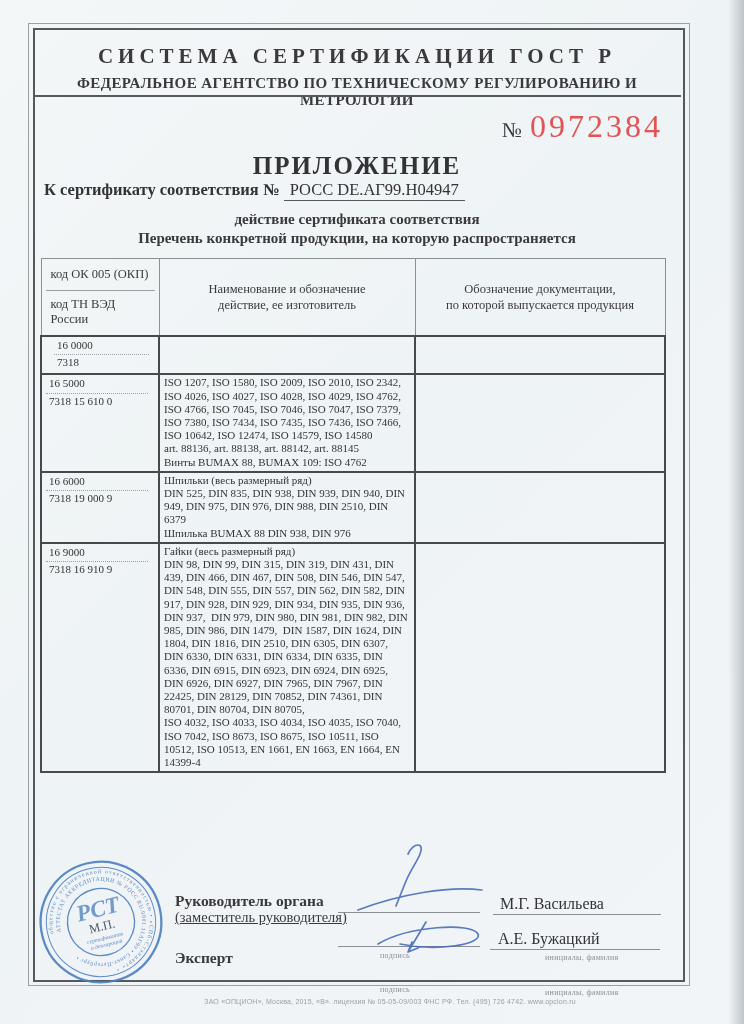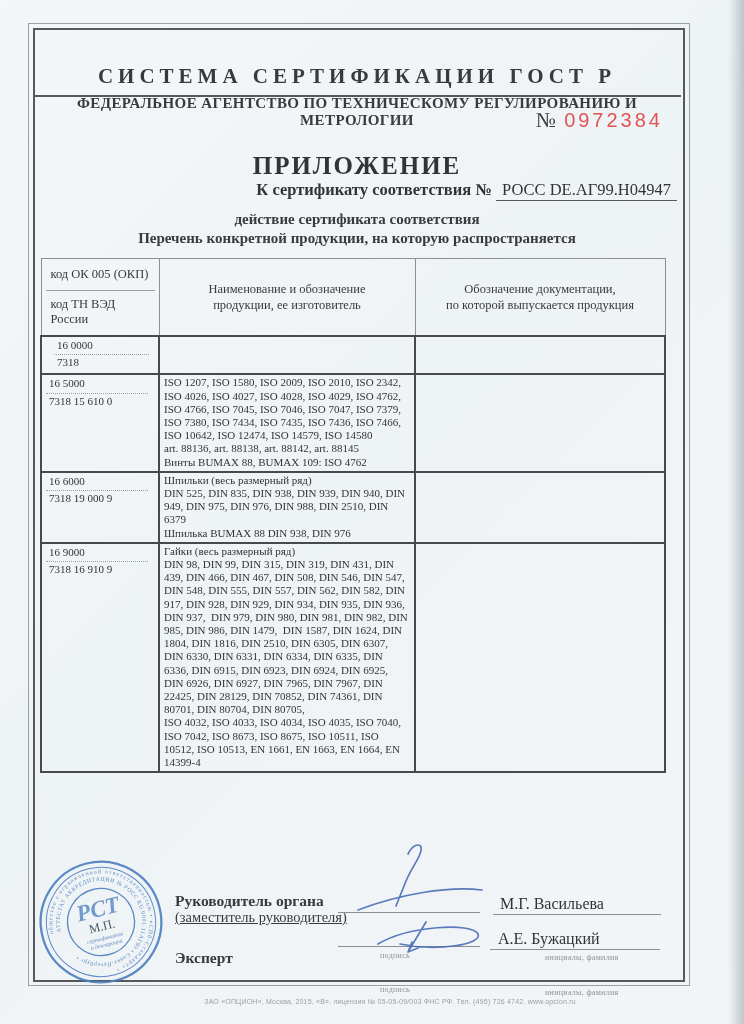--- a/index.html
+++ b/index.html
@@ -21,47 +21,47 @@
   }
   .frame-outer{
     position:absolute;left:28px;top:23px;width:660px;height:961px;
     border:1px solid #9aa0a4;
   }
   .frame-inner{
     position:absolute;left:33px;top:28px;width:648px;height:950px;
     border:2px solid #55585c;
   }
   
-  .hdr{position:absolute;left:33px;top:30px;width:648px;text-align:center;margin-top:20px;}
+  .hdr{position:absolute;left:33px;top:30px;width:648px;text-align:center;}
   .hdr-line1{
     margin-top:14px;font-size:21px;font-weight:bold;letter-spacing:5px;color:#3a3a3c;
   }
   .hdr-line2{
     margin-top:6px;font-size:15px;font-weight:bold;letter-spacing:.4px;color:#3a3a3c;
   }
   .hdr-rule{
     position:absolute;left:33px;top:95px;width:648px;height:0;
     border-top:2px solid #55585c;
   }
   
   .docnum{
     position:absolute;top:108px;left:33px;width:630px;text-align:right;
   }
   .docnum .no{font-size:21px;color:#3a3a3c;margin-right:8px;}
   .docnum .digits{
-    font-family:Liberation Sans, sans-serif;
-    font-size:20px;letter-spacing:3px;color:#e05454;font-weight:400;
+    font-family:Liberation Serif, serif;
+    font-size:32px;letter-spacing:3px;color:#e05454;font-weight:400;
   }
   
   .title{
     position:absolute;left:33px;top:152px;width:648px;text-align:center;
     font-size:25px;font-weight:bold;letter-spacing:2px;color:#333335;
   }
   .certline{
-    position:absolute;left:29px;top:180px;width:648px;text-align:right;
+    position:absolute;left:44px;top:180px;width:648px;text-align:left;
     font-size:16.5px;color:#333335;font-weight:600;
   }
   .certline .num{
     font-weight:400;border-bottom:1px solid #55585c;padding:0 6px 1px 6px;
   }
   .purpose{
     position:absolute;left:33px;top:210px;width:648px;text-align:center;
     font-size:15px;font-weight:bold;color:#3a3a3c;line-height:19px;
   }
   
@@ -157,21 +157,21 @@
         <col class="c2">
         <col class="c3">
       </colgroup>
     <thead>
       <tr>
         <th class="h1">
           <div class="half top">код ОК 005 (ОКП)</div>
           <div class="half">код ТН ВЭД России</div>
         </th>
         <th class="hc">Наименование и обозначение
-продукции, ее изготовитель</th>
+действие, ее изготовитель</th>
         <th class="hc">Обозначение документации,
 по которой выпускается продукция</th>
       </tr>
     </thead>
     <tbody>
       <tr class="r1">
         <td class="code">
           <div class="okp">16 0000</div>
           <div class="tnved">7318</div>
         </td>

